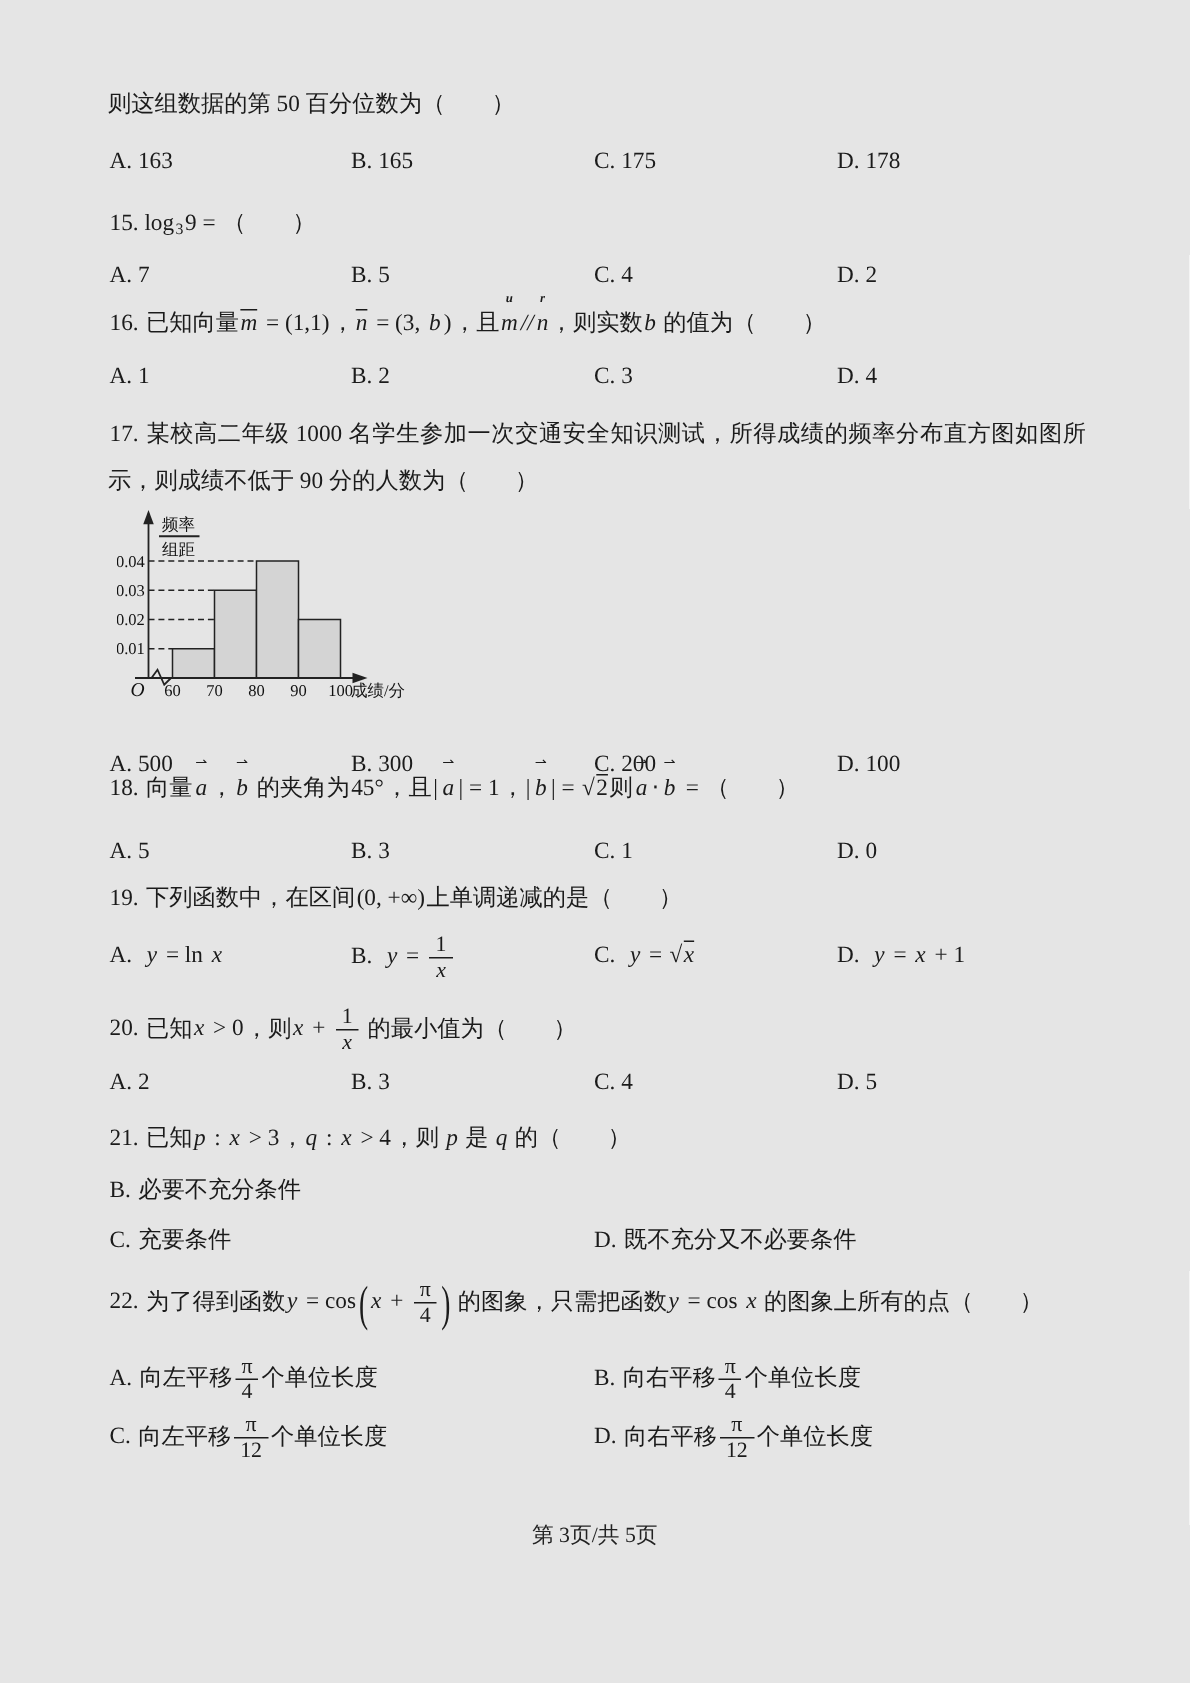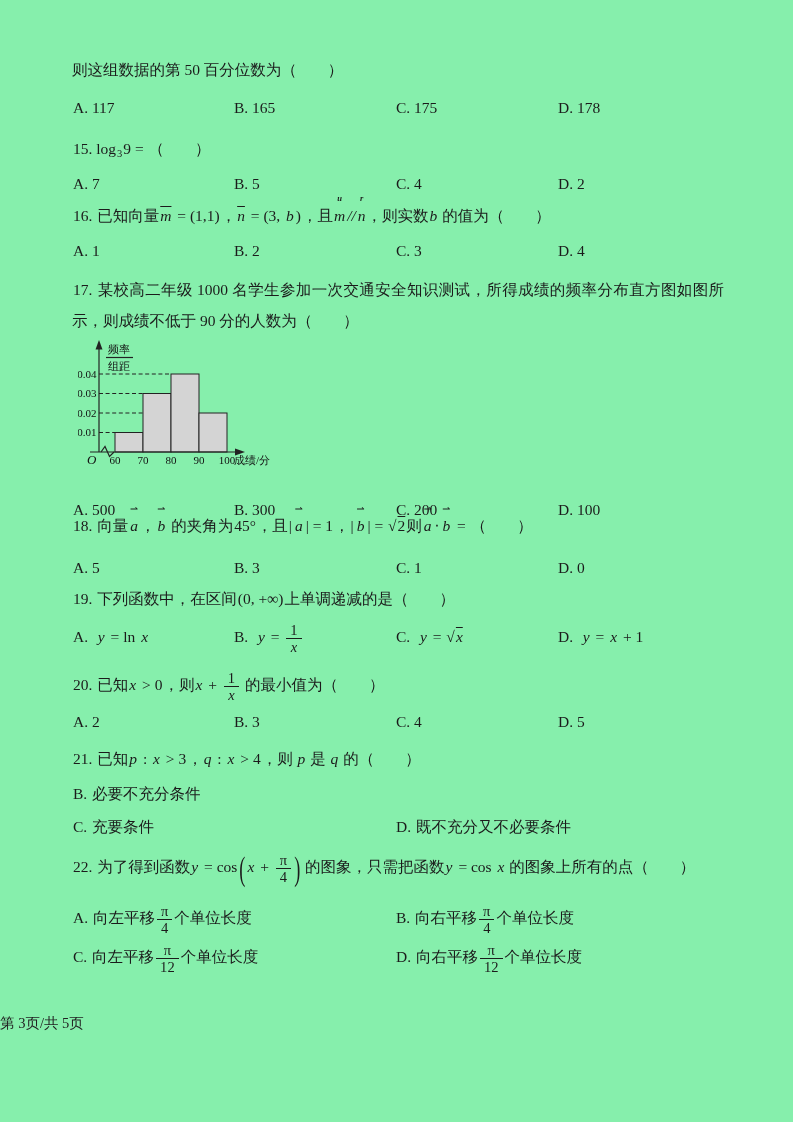--- a/index.html
+++ b/index.html
@@ -1,55 +1,55 @@
 <!DOCTYPE html>
 <html><head>
 <meta charset="utf-8">
 <style>
   html,body{margin:0;padding:0;background:#fff;}
   body{width:793px;height:1122px;font-family:"Liberation Serif",serif;color:#1b1b1b;}
-  .sheet{position:relative;width:793px;height:1122px;background:#86efac;overflow:hidden;}
+  .sheet{position:relative;width:793px;height:1122px;background:#e5e5e5;overflow:hidden;}
   .row{position:absolute;left:72px;width:652px;font-size:15.5px;line-height:30px;}
   .stem{text-align:justify;}
   .opts{display:grid;}
   .c4{grid-template-columns:161px 162px 162px 1fr;}
   .c2{grid-template-columns:323px 1fr;}
   .t-txt{}
   .t-n{padding:0 1px;}
   .t-m{font-style:italic;padding:0 1px;}
   .sb{font-size:0.68em;vertical-align:-0.28em;}
   .frac{display:inline-flex;flex-direction:column;vertical-align:middle;text-align:center;line-height:1.12;margin:0 2px;font-size:0.94em;}
   .frac .fn{display:block;border-bottom:1.2px solid currentColor;padding:0 3px;}
   .frac .fd{display:block;padding:0 3px;font-style:inherit;}
   .vec{position:relative;display:inline-block;font-style:italic;padding:0 2px;}
   .vec .mk{position:absolute;left:50%;top:-0.72em;transform:translateX(-50%);font-size:0.62em;font-style:normal;line-height:1;}
   .ovr{position:relative;display:inline-block;font-style:italic;padding:0 1px;}
   .ovr .mk{position:absolute;left:50%;top:-0.85em;transform:translateX(-50%);font-size:0.55em;font-weight:bold;line-height:1;}
   .bar{font-style:italic;text-decoration:overline;padding:0 1px;}
   .sqrt{white-space:nowrap;}
   .sqrt .rad{text-decoration:overline;}
   .bp{display:inline-block;transform:scaleY(1.8);font-size:1.18em;vertical-align:middle;padding:0 1px;line-height:1;font-weight:300;}
-  .footer{position:absolute;left:0;width:793px;text-align:left;font-size:14.5px;color:#222;}
+  .footer{position:absolute;left:0;width:793px;text-align:center;font-size:14.5px;color:#222;}
   
   #chart svg{display:block;}
   #chart .ax{stroke:#222;stroke-width:1.2;fill:none;}
   #chart .dash{stroke:#222;stroke-width:1;stroke-dasharray:4 2.6;}
   #chart .cbar{fill:#d4d4d4;stroke:#222;stroke-width:1;}
   #chart .arr{fill:#222;stroke:none;}
   #chart text{font-size:11px;font-family:"Liberation Serif",serif;fill:#111;}
   #chart .it{font-style:italic;font-size:13px;}
 </style>
 </head>
 <body>
 
 <div class="sheet">
 
   <div class="row stem" style="top:55px"><span class="t-txt">则这组数据的第 50 百分位数为（　　）</span></div>
   <div class="row opts c4" style="top:93px">
-    <span><span class="t-n">A. 117</span></span>
+    <span><span class="t-n">A. 163</span></span>
     <span><span class="t-n">B. 165</span></span>
     <span><span class="t-n">C. 175</span></span>
     <span><span class="t-n">D. 178</span></span>
   </div>
 
   <div class="row stem" style="top:134px"><span class="t-n">15. log</span><span class="sb">3</span><span class="t-n">9 = </span><span class="t-txt">（　　）</span></div>
   <div class="row opts c4" style="top:169px">
     <span><span class="t-n">A. 7</span></span>
     <span><span class="t-n">B. 5</span></span>
     <span><span class="t-n">C. 4</span></span>

